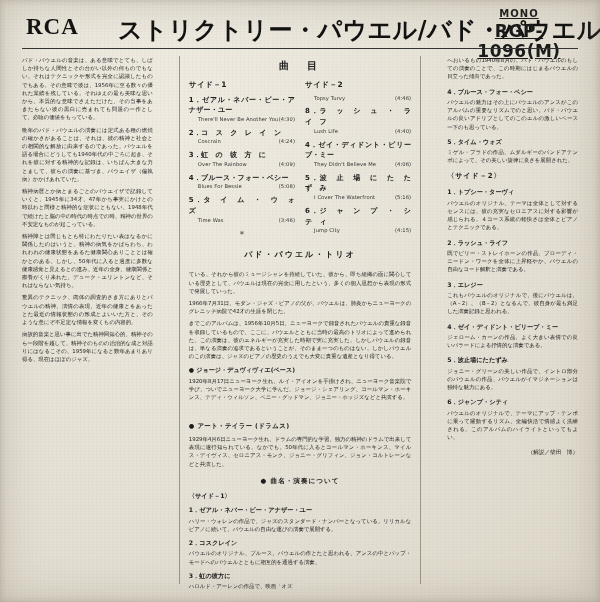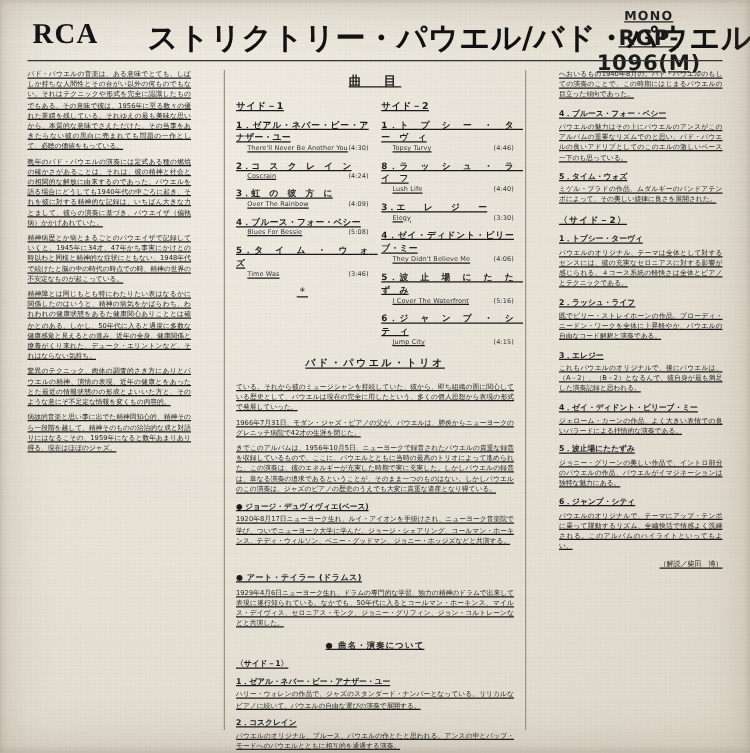--- a/index.html
+++ b/index.html
@@ -47,21 +47,21 @@
   }
   .mono .m{font-size:10px;font-weight:bold;letter-spacing:1px;}
   .mono .cat{font-size:17px;font-weight:bold;letter-spacing:0.5px;margin-top:2px;}
   .rule{
     position:absolute;left:22px;right:22px;top:48px;height:1px;background:#333;
   }
 
   
   .body{
     position:absolute;left:22px;right:22px;top:56px;bottom:18px;
-    display:flex;gap:17px;text-decoration:underline;
+    display:flex;gap:17px;
   }
   .col{
     position:relative;
     font-size:5.4px;line-height:1.52;
     text-align:justify;
     color:#1d1d1d;
   }
   .col.left{width:150px;padding-right:9px;}
   .col.mid{width:255px;padding:0 9px;border-left:1px solid #9a9485;border-right:1px solid #9a9485;}
   .col.right{width:150px;padding-left:9px;}
@@ -148,30 +148,25 @@
             <div class="en"><span class="tm">(3:46)</span><span>Time Was</span></div>
           </div>
 
           <div class="star">＊</div>
         </div>
 
         <div class="side">
           <div class="side-title">サイド－2</div>
 
           <div class="trk">
-            <div class="jp">1．ト　プ　シ　ー　・　タ　ー　ヴ　ィ</div>
             <div class="en"><span class="tm">(4:46)</span><span>Topsy Turvy</span></div>
           </div>
           <div class="trk">
             <div class="jp">8．ラ　ッ　シ　ュ　・　ラ　イ　フ</div>
             <div class="en"><span class="tm">(4:40)</span><span>Lush Life</span></div>
-          </div>
-          <div class="trk">
-            <div class="jp">3．エ　　レ　　ジ　　ー</div>
-            <div class="en"><span class="tm">(3:30)</span><span>Elegy</span></div>
           </div>
           <div class="trk">
             <div class="jp">4．ゼイ・ディドント・ビリーブ・ミー</div>
             <div class="en"><span class="tm">(4:06)</span><span>They Didn't Believe Me</span></div>
           </div>
           <div class="trk">
             <div class="jp">5．波　止　場　に　た　た　ず　み</div>
             <div class="en"><span class="tm">(5:16)</span><span>I Cover The Waterfront</span></div>
           </div>
           <div class="trk">

